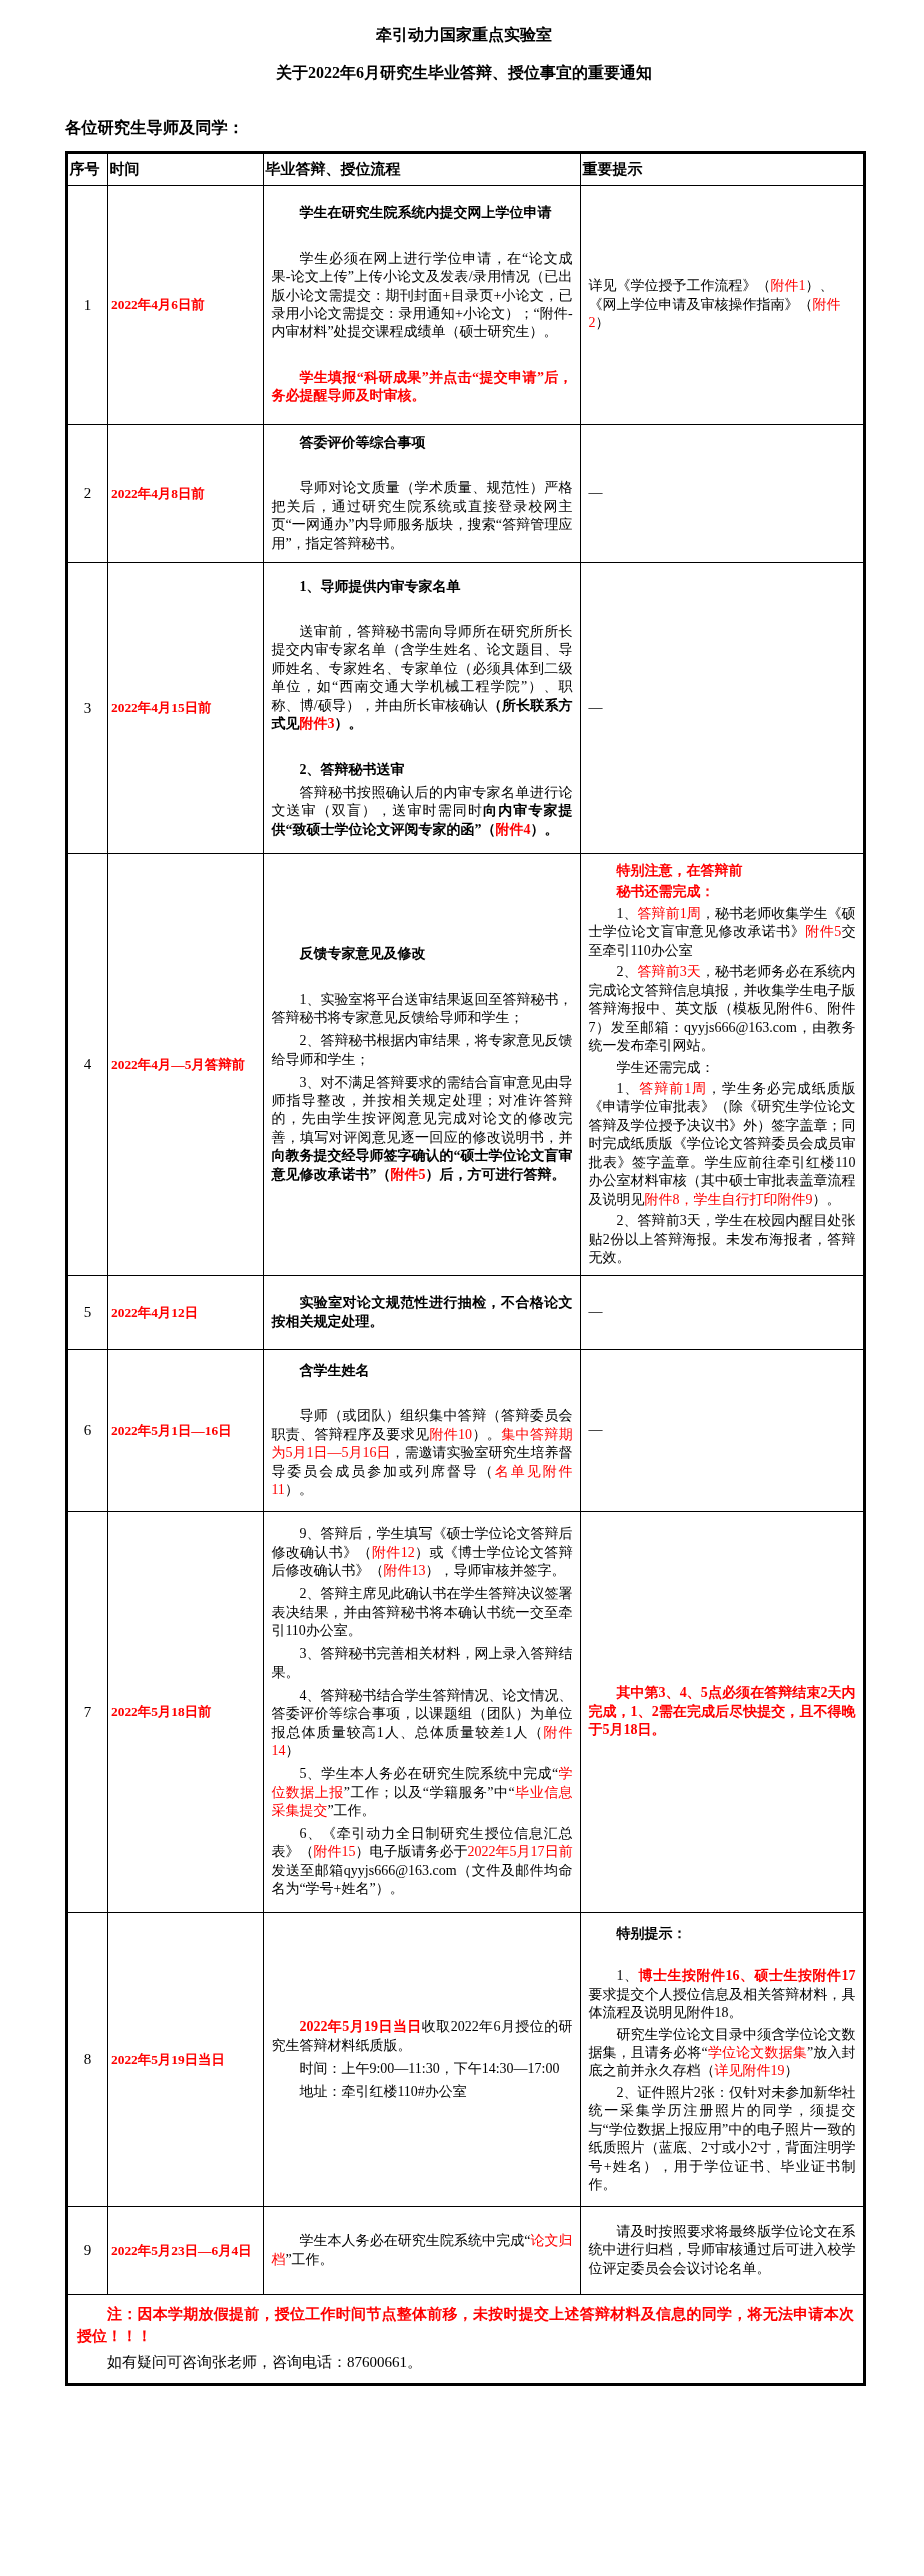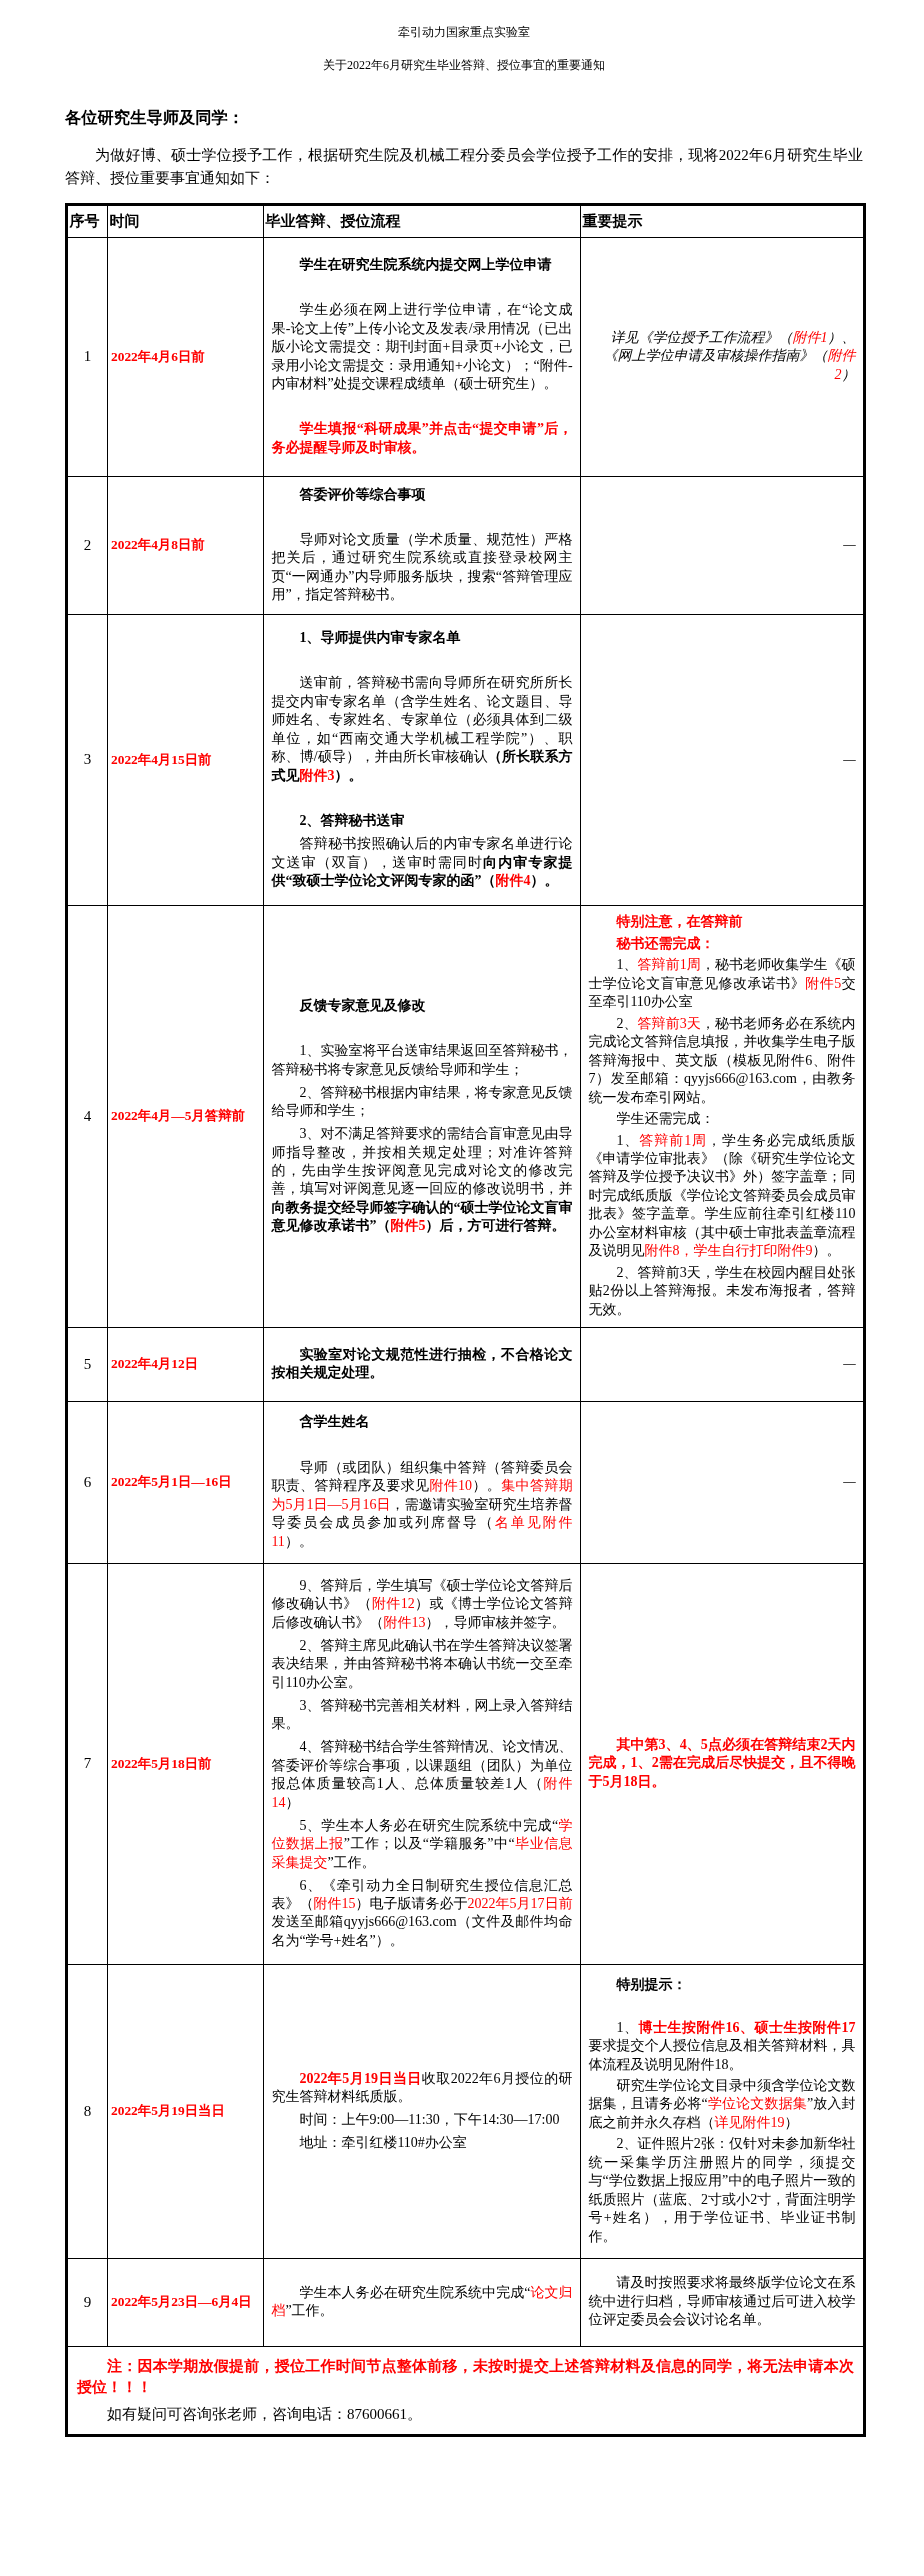--- a/index.html
+++ b/index.html
@@ -3,35 +3,35 @@
 <meta charset="utf-8">
 <style>
   :root { --red:#ff0000; --ink:#000000; }
   html,body{margin:0;padding:0;background:#ffffff;}
   body{
     width:925px;height:2576px;overflow:hidden;
     font-family:"Liberation Serif","DejaVu Serif",serif;
     color:var(--ink);
   }
   .page{padding:25px 62px 0 65px;}
-  .title{text-align:center;font-weight:400;font-size:12px;line-height:1.25;margin:0;}
+  .title{text-align:center;font-weight:700;font-size:16px;line-height:1.25;margin:0;}
   .title+.title{margin-top:18px;}
   .greeting{font-size:16.3px;font-weight:700;margin:34px 0 12px;}
   .intro{font-size:15px;line-height:1.55;text-indent:2em;text-align:justify;margin:15px 0 0;}
   table{border-collapse:collapse;table-layout:fixed;width:797px;margin-top:12px;border:3px solid #000;}
   th,td{border:1.5px solid #000;vertical-align:middle;}
   th{font-size:15px;font-weight:700;text-align:left;padding:6px 1.5px;}
   td.c-no{text-align:center;font-size:15px;padding:1.5px;}
   td.c-time{text-align:left;font-size:13.4px;font-weight:700;color:var(--red);padding:1.5px 3px;}
   td.c-proc,td.c-tips{font-size:14px;line-height:1.32;text-align:justify;padding:4.5px 7.4px;overflow-wrap:break-word;}
   td.c-note{font-size:15px;line-height:1.45;text-align:justify;padding:4.5px 9px;overflow-wrap:break-word;}
   .blk{margin:4.5px 0;text-indent:2em;}
   td.c-tips .blk{margin:3px 0;}
   .blk-h{font-weight:700;}
-  .blk-c{text-align:right;text-indent:0;font-style:italic;}
+  .blk-c{text-align:left;text-indent:0;}
   .blk-gap{height:18px;margin:0;}
   .tips-center{text-align:center;}
   .tips-center .blk{text-indent:0;margin:3px 0;}
   .s-plain{}
   .s-red{color:var(--red);}
   .s-redbold{color:var(--red);font-weight:700;}
   .s-bold{font-weight:700;}
   
   #table-body tr:nth-child(1){height:239px;}
   #table-body tr:nth-child(2){height:128px;}
@@ -47,21 +47,20 @@
 </head>
 <body>
 
 <div class="page">
 
   <h1 class="title">牵引动力国家重点实验室</h1>
   <h1 class="title">关于2022年6月研究生毕业答辩、授位事宜的重要通知</h1>
 
   <p class="greeting">各位研究生导师及同学：</p>
 
-  <p class="intro">为做好博、硕士学位授予工作，根据研究生院及机械工程分委员会学位授予工作的安排，现将2022年6月研究生毕业答辩、授位重要事宜通知如下：</p>
 
   <table>
     <colgroup>
       <col style="width:41px">
         <col style="width:156px">
         <col style="width:317px">
         <col style="width:284px">
     </colgroup>
     <thead>
       <tr>

